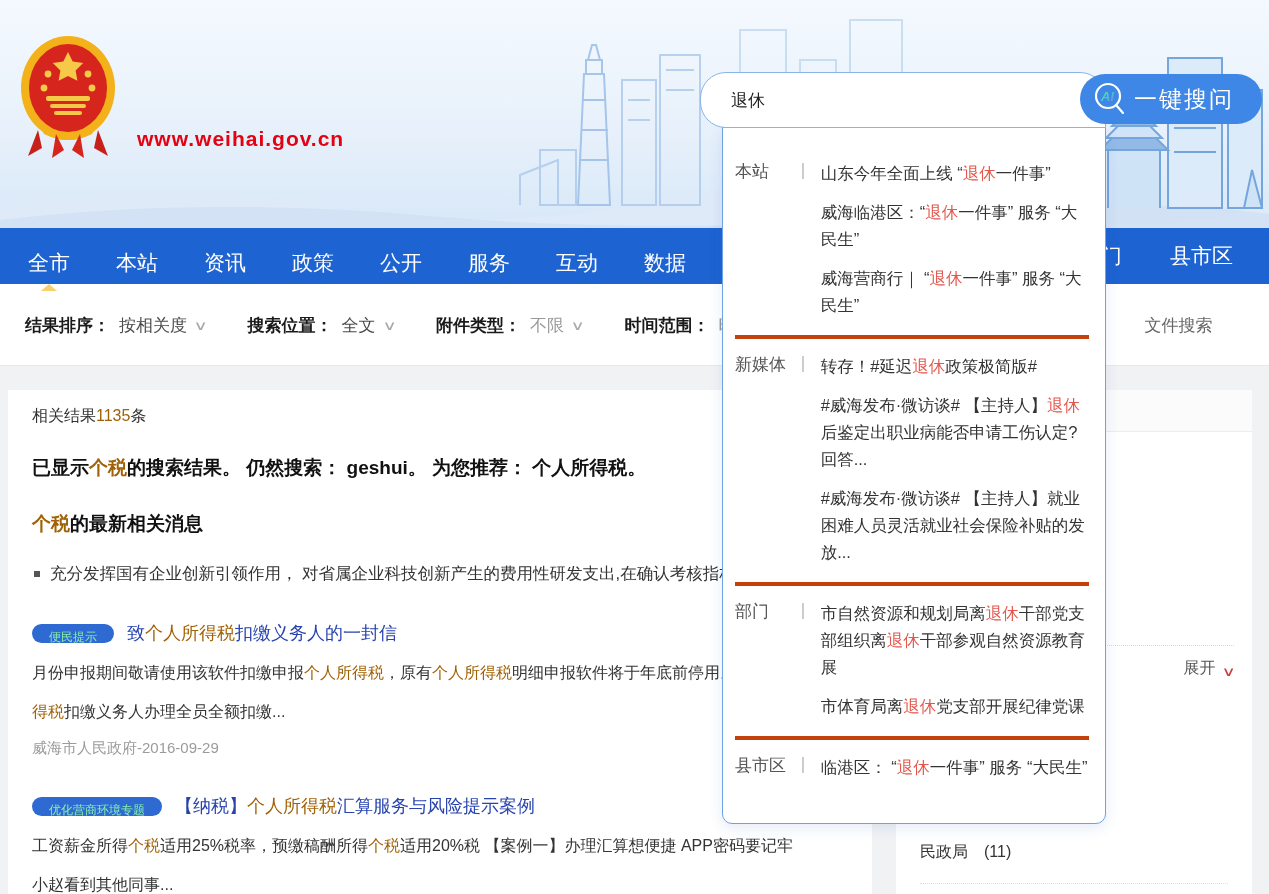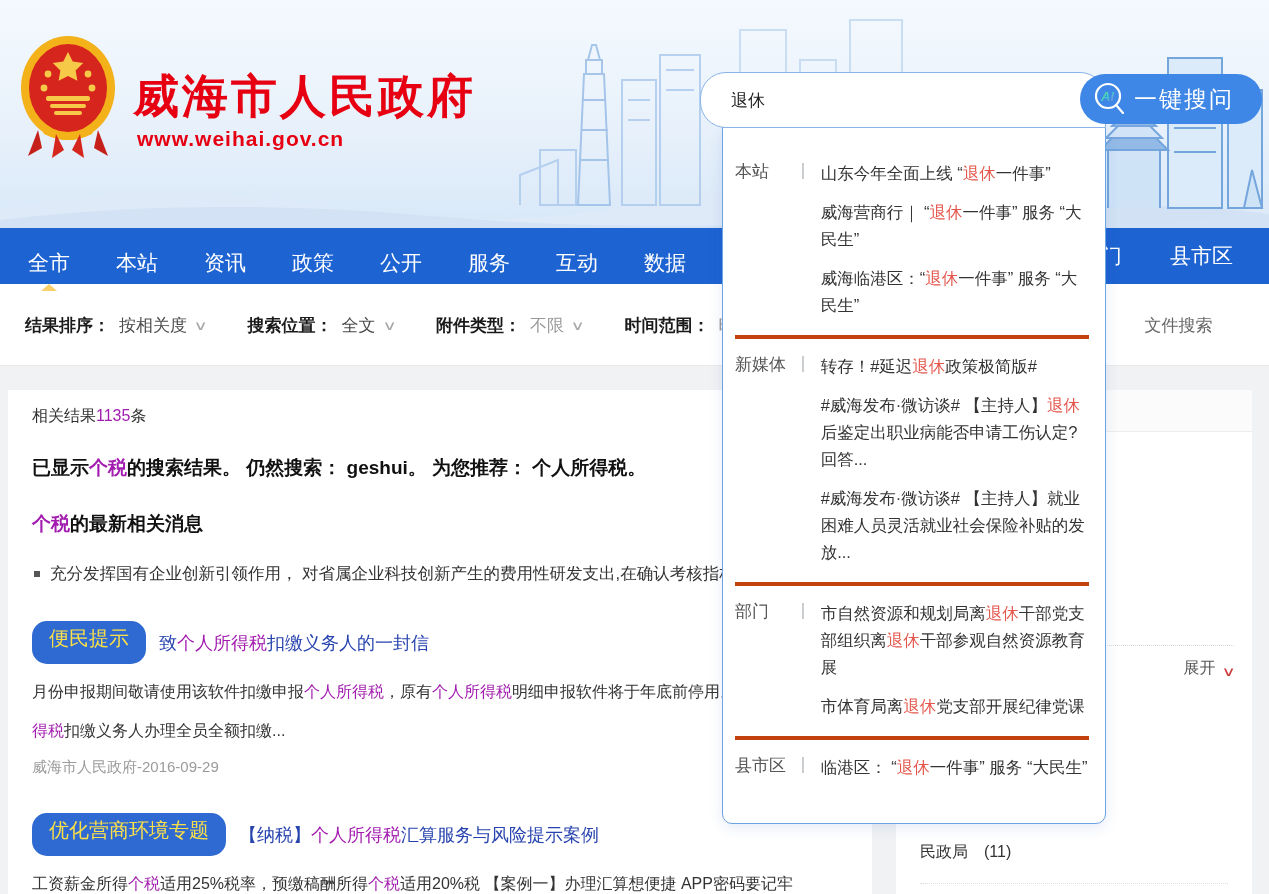--- a/index.html
+++ b/index.html
@@ -63,27 +63,27 @@
   
   .left-card {
     position:absolute; left:8px; top:390px; width:864px; height:504px;
     background:#fff; padding:14px 24px 0 24px; overflow:hidden;
   }
   .count-line { font-size:16px; color:#333; margin-top:2px; }
   .notice { font-size:19px; font-weight:bold; color:#111; margin-top:28px; }
   .latest-heading { font-size:19px; font-weight:bold; color:#111; margin-top:30px; }
   .bullet-row { display:flex; align-items:center; margin-top:26px; white-space:nowrap; overflow:hidden; font-size:16.5px; color:#333; }
   .bullet-row::before { content:""; width:6px; height:6px; background:#555; margin:0 10px 0 2px; flex:none; }
-  .hl { color:#a21caf; }
+  .hl { color:#a16207; }
 
   .result { margin-top:36px; }
   .r-head { display:flex; align-items:center; }
   .r-badge {
-    background:#2e6ad1; color:#fde047; font-size:20px; line-height:1;
-    padding:7px 17px 16px; border-radius:15px; margin-right:13px; white-space:nowrap; cursor:pointer;
+    background:#2e6ad1; color:#86efac; font-size:12px; line-height:1;
+    padding:7px 17px 0; border-radius:15px; margin-right:13px; white-space:nowrap; cursor:pointer;
   }
   .r-title { font-size:18px; color:#2743ae; cursor:pointer; white-space:nowrap; }
   .r-snippet { margin-top:13px; font-size:16px; color:#333; line-height:30px; }
   .r-line { white-space:nowrap; overflow:hidden; margin-top:9px; }
   .r-line:first-child { margin-top:0; }
   .r-source { margin-top:12px; font-size:15px; color:#9b9b9b; }
 
   .right-card {
     position:absolute; left:896px; top:390px; width:356px; height:504px;
     background:#fff;
@@ -194,21 +194,20 @@
     <rect x="28" y="66" width="44" height="5" rx="2" fill="#f7c948"></rect>
     <rect x="32" y="74" width="36" height="4" rx="2" fill="#f7c948"></rect>
     <rect x="36" y="81" width="28" height="4" rx="2" fill="#f7c948"></rect>
     <path d="M22 96 Q50 110 78 96 L74 104 Q50 116 26 104 Z" fill="#f3b11a"></path>
     <path d="M20 100 L10 126 L24 118 Z" fill="#c6201a"></path>
     <path d="M80 100 L90 126 L76 118 Z" fill="#c6201a"></path>
     <path d="M38 104 L34 128 L46 120 Z" fill="#d6251c"></path>
     <path d="M62 104 L66 128 L54 120 Z" fill="#d6251c"></path>
   </svg>
 
-  <div class="site-title">威海市人民政府</div>
   <div class="site-url">www.weihai.gov.cn</div>
 </div>
 
 <div class="nav">
   <div class="nav-item active">全市</div>
   <div class="nav-item">本站</div>
   <div class="nav-item">资讯</div>
   <div class="nav-item">政策</div>
   <div class="nav-item">公开</div>
   <div class="nav-item">服务</div>
@@ -309,22 +308,22 @@
   </svg>
   <span class="ai-label">一键搜问</span>
 </div>
 
 <div class="suggest-panel">
   <div class="sec">
     <span class="sec-label">本站</span>
     <span class="sec-bar">｜</span>
     <div class="sec-items">
       <div class="sitem"><span>山东今年全面上线 “</span><span class="hl">退休</span><span>一件事”</span></div>
+      <div class="sitem"><span>威海临港区：“</span><span class="hl">退休</span><span>一件事” 服务 “大民生”</span></div>
       <div class="sitem"><span>威海营商行｜ “</span><span class="hl">退休</span><span>一件事” 服务 “大民生”</span></div>
-      <div class="sitem"><span>威海临港区：“</span><span class="hl">退休</span><span>一件事” 服务 “大民生”</span></div>
     </div>
   </div>
   <div class="sec">
     <span class="sec-label">新媒体</span>
     <span class="sec-bar">｜</span>
     <div class="sec-items">
       <div class="sitem"><span>转存！#延迟</span><span class="hl">退休</span><span>政策极简版#</span></div>
       <div class="sitem"><span>#威海发布·微访谈# 【主持人】</span><span class="hl">退休</span><span>后鉴定出职业病能否申请工伤认定? 回答...</span></div>
       <div class="sitem"><span>#威海发布·微访谈# 【主持人】就业困难人员灵活就业社会保险补贴的发放...</span></div>
     </div>

